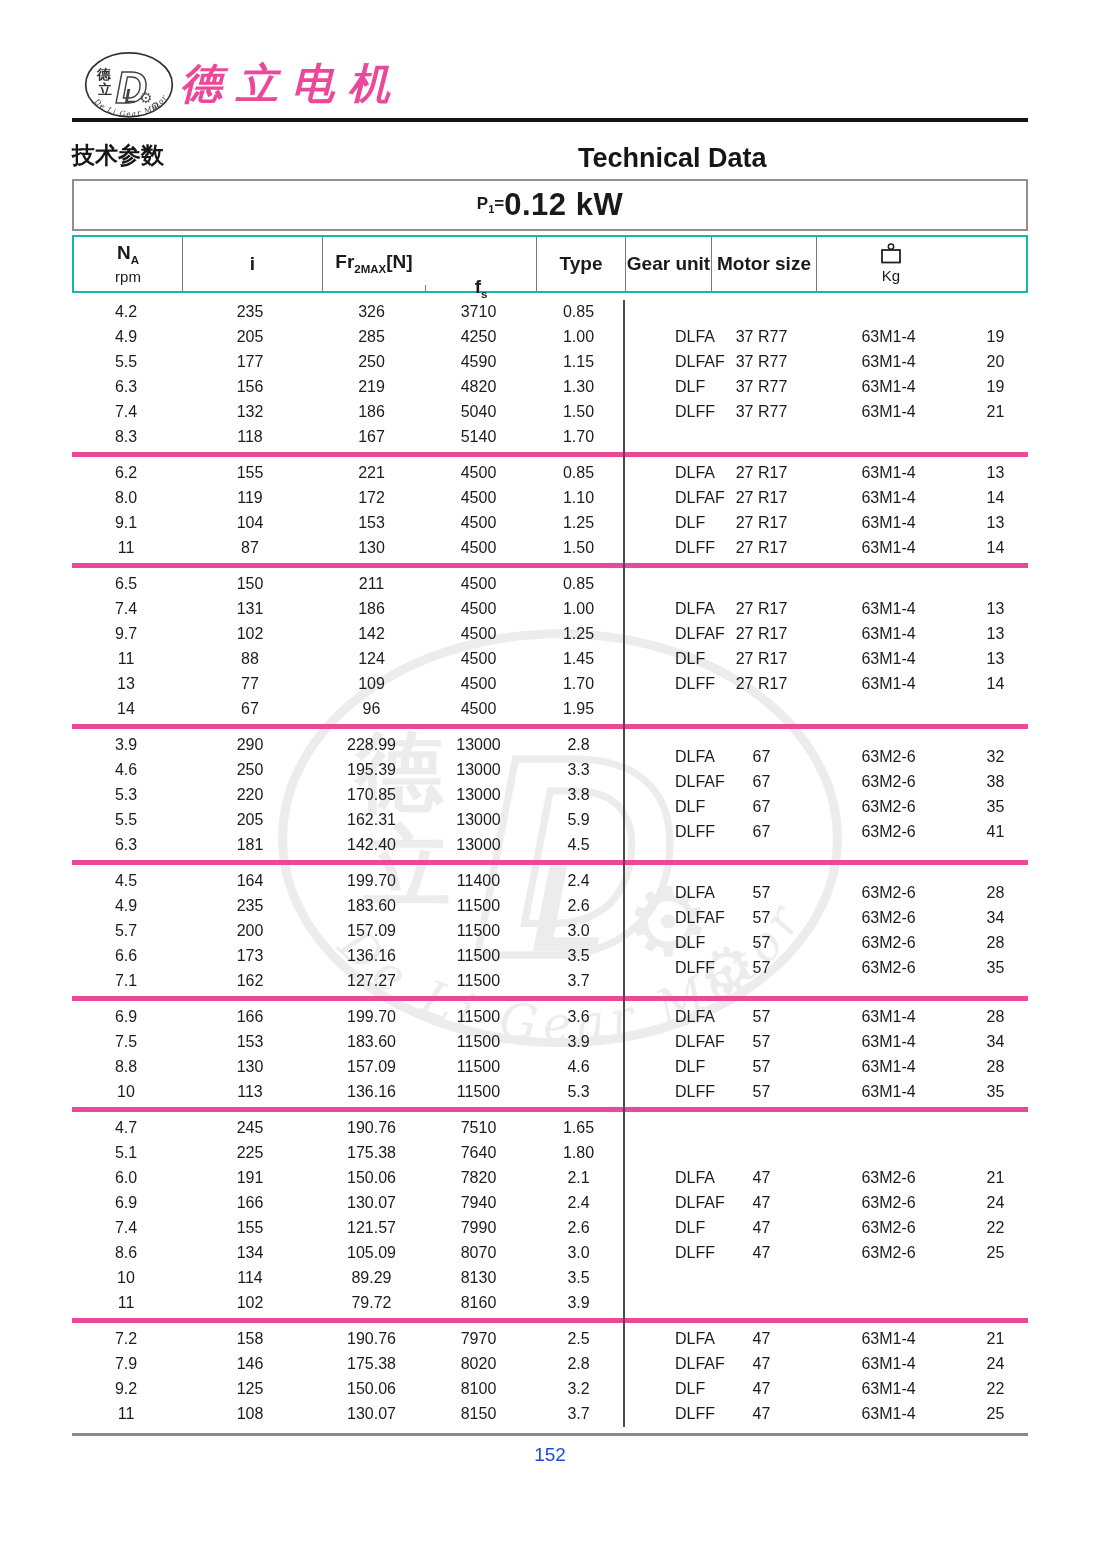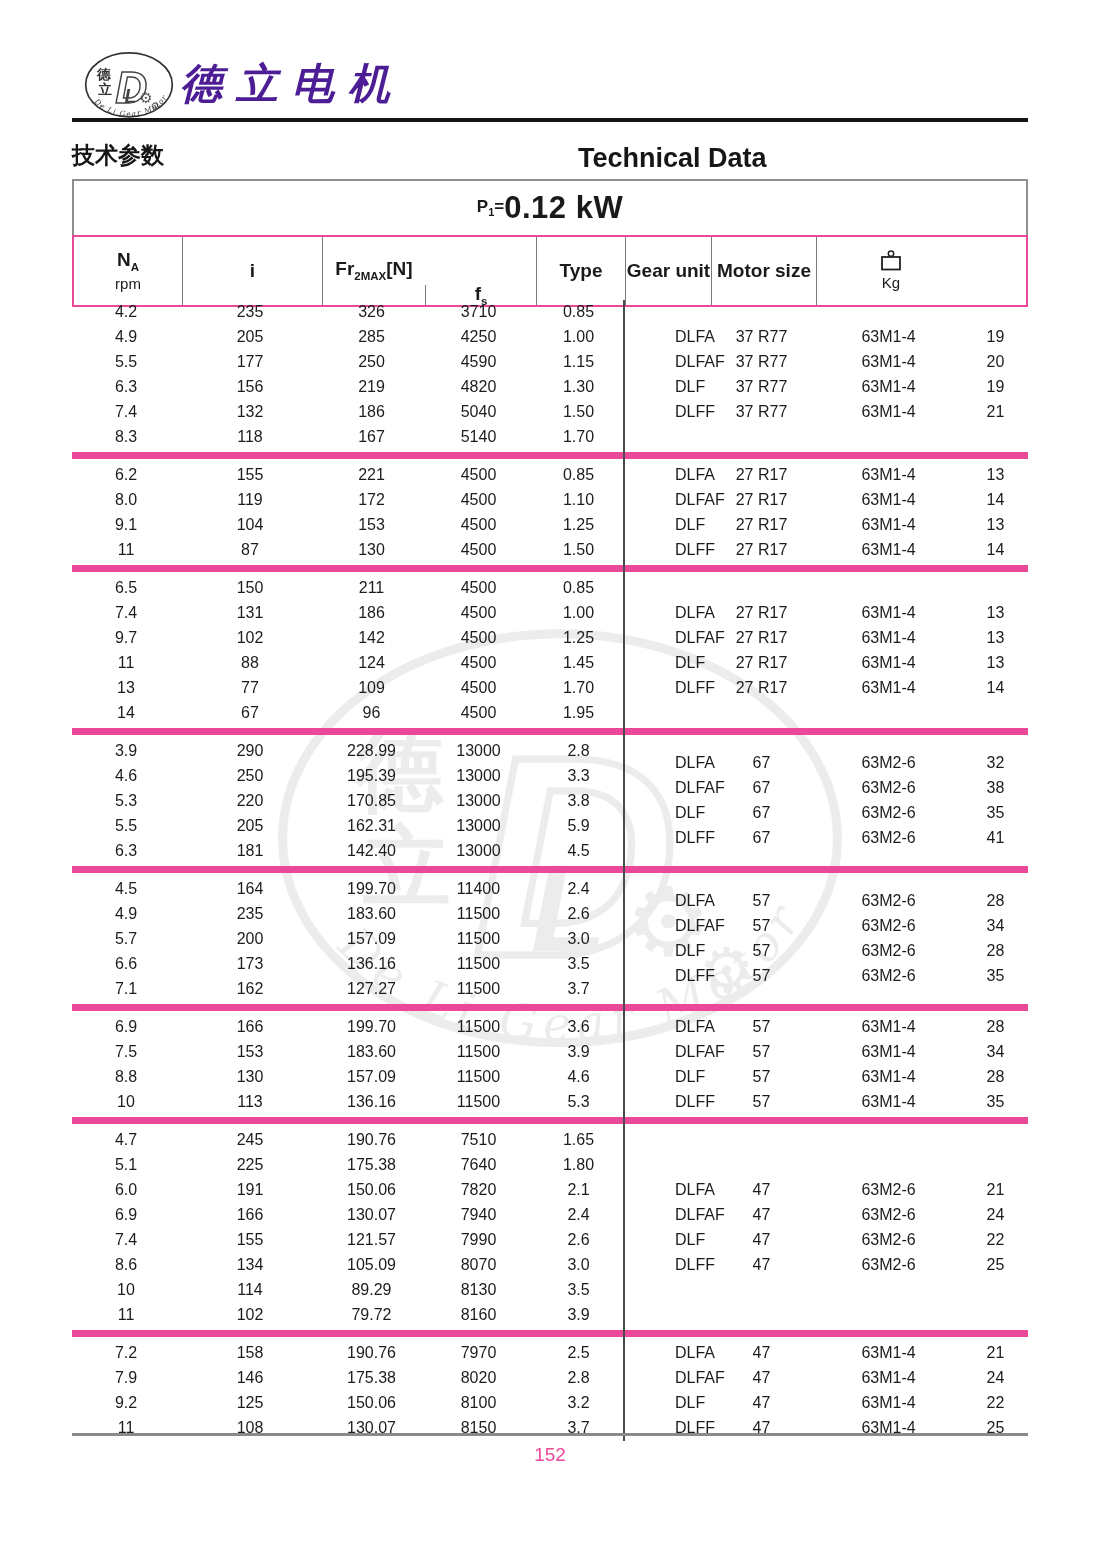--- a/index.html
+++ b/index.html
@@ -9,41 +9,41 @@
     font-family:"Liberation Sans", sans-serif; color:#1a1a1a;
     overflow:hidden;
   }
   .page { position:absolute; inset:0; }
 
   
   .logo { position:absolute; left:72px; top:46px; width:114px; height:80px; }
   .brand-title {
     position:absolute; left:180px; top:56px;
     font-family:"DejaVu Serif", serif; font-weight:bold; font-style:italic;
-    font-size:42px; letter-spacing:14px; color:#4c1d95;
+    font-size:42px; letter-spacing:14px; color:#ec4899;
   }
   .top-rule { position:absolute; left:72px; top:118px; width:956px; height:4px; background:#141414; }
 
   .section-title-cn { position:absolute; left:72px; top:140px; font-size:23px; font-weight:bold; color:#161616; }
   .section-title-en { position:absolute; left:578px; top:143px; font-size:27px; font-weight:bold; color:#161616; }
 
   
   .power-box {
-    position:absolute; left:72px; top:179px; width:956px; height:58px;
+    position:absolute; left:72px; top:179px; width:956px; height:52px;
     border:2px solid #8f8f8f; display:flex; align-items:center; justify-content:center;
     background:#fff;
   }
   .power-box .p-small { font-size:17px; font-weight:bold; }
   .power-box .p-small sub { font-size:11px; }
   .power-box .p-big { font-size:31px; font-weight:bold; letter-spacing:0.5px; }
 
   
   .thead {
-    position:absolute; left:72px; top:235px; width:956px; height:72px;
-    border:2px solid #ec4899; display:flex; background:#fff;
+    position:absolute; left:72px; top:235px; width:956px; height:58px;
+    border:2px solid #14b8a6; display:flex; background:#fff;
   }
   .hcell {
     display:flex; flex-direction:column; align-items:center; justify-content:center;
     border-left:1px solid #7a7a7a; line-height:1.15;
   }
   .hcell:first-child { border-left:none; }
   .hcell:nth-child(1){width:108px;} .hcell:nth-child(2){width:140px;}
   .hcell:nth-child(3){width:103px;} .hcell:nth-child(4){width:111px;margin-top:48px;}
   .hcell:nth-child(5){width:89px;}  .hcell:nth-child(6){width:86px;}
   .hcell:nth-child(7){width:105px;} .hcell:nth-child(8){width:149px;}
@@ -52,32 +52,32 @@
   .hmain sub { font-size:11.5px; font-weight:bold; }
   .hsub { font-size:15px; font-weight:normal; margin-top:1px; }
   .kg-icon { display:block; margin-bottom:1px; }
 
   
   .tbody { position:absolute; left:72px; top:296px; width:956px; }
   .tbody::before { 
     content:""; position:absolute; left:551px; top:4px; bottom:2px;
     width:2px; background:#4a4a4a;
   }
-  .group { display:flex; padding:3px 0; border-bottom:7px solid #ec4899; }
+  .group { display:flex; padding:3px 0; border-bottom:5px solid #ec4899; }
   .group:last-child { border-bottom:none; }
   .lstack { width:551px; display:flex; flex-direction:column; justify-content:center; }
   .rstack { width:405px; display:flex; flex-direction:column; justify-content:center; }
   .lrow { height:25px; display:grid; grid-template-columns:108px 140px 103px 111px 89px; align-items:center; }
   .rrow { height:25px; display:grid; grid-template-columns:86px 105px 149px 65px; align-items:center; }
   .cell { text-align:center; font-size:16px; color:#1c1c1c; }
   .rrow .cell:first-child { text-align:left; padding-left:52px; }
 
   
   .bottom-rule { position:absolute; left:72px; top:1433px; width:956px; height:3px; background:#8a8a8a; }
-  .page-number { position:absolute; left:0; top:1444px; width:100%; text-align:center; font-size:19px; color:#ec4899; }
+  .page-number { position:absolute; left:0; top:1444px; width:100%; text-align:center; font-size:19px; color:#1d4ed8; }
 
   
   .watermark { position:absolute; left:195px; top:590px; width:730px; height:511px; opacity:0.08; pointer-events:none; }
 
   
   .logo-cn { font-family:"DejaVu Serif", serif; font-weight:bold; }
   .logo-arc { font-family:"DejaVu Serif", serif; font-style:italic; }
 </style>
 </head>
 <body>

